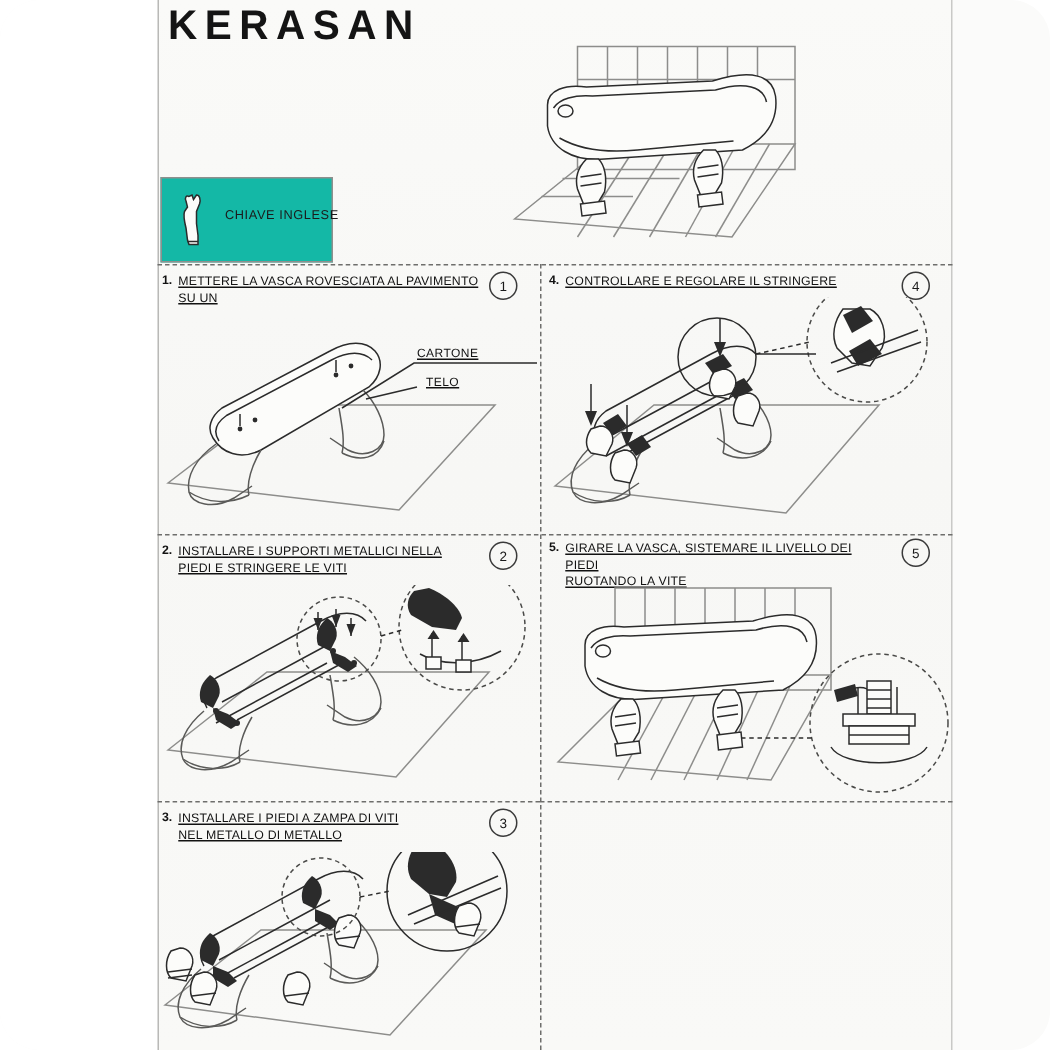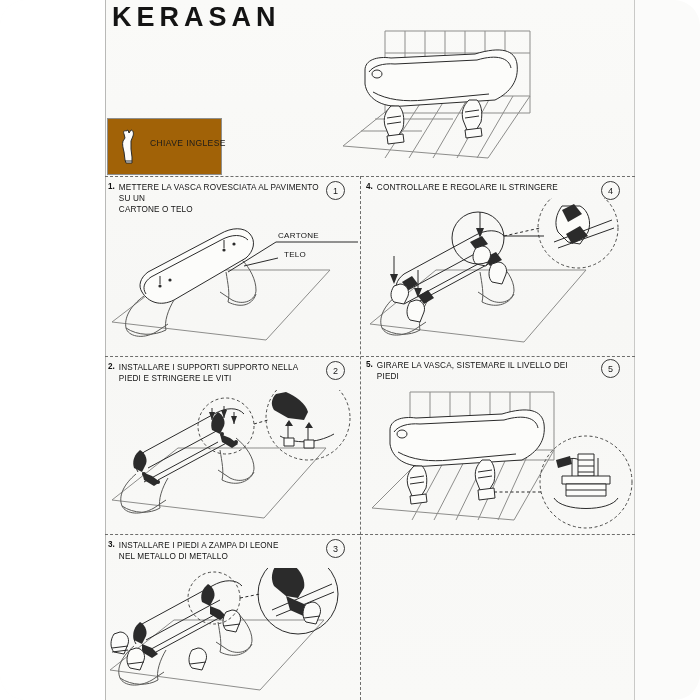--- a/index.html
+++ b/index.html
@@ -40,21 +40,21 @@
     font-size:27px;letter-spacing:5px;font-weight:700;
     color:#141414;
     font-family:"Liberation Sans", sans-serif;
     transform:scaleY(1.02);
   }
 
   
   #toolbox{
     position:absolute;left:107px;top:118px;width:113px;height:55px;
     border:1px solid #8f8f8d;
-    background:#a16207;
+    background:#14b8a6;
   }
   #toolbox .tool-label{
     position:absolute;left:42px;top:19px;
     font-size:8.5px;letter-spacing:.4px;color:#1b1b1b;
     white-space:nowrap;
   }
   #wrench-icon{position:absolute;left:12px;top:8px;}
 
   
   .hdash{
@@ -71,34 +71,34 @@
   .step-head{
     position:absolute;left:0;top:0;
     display:flex;align-items:flex-start;
   }
   .step-num-inline{
     font-size:8.2px;color:#121212;font-weight:700;
     margin-right:4px;white-space:nowrap;
   }
   .step-text{
     font-size:8.2px;line-height:11px;color:#121212;
-    letter-spacing:.15px;max-width:200px;
+    letter-spacing:.15px;max-width:200px;text-decoration:underline;
   }
   .step-text .l2{display:block;padding-left:0px;}
   .badge{
     position:absolute;
     width:17px;height:17px;border-radius:50%;
     border:1px solid #3a3a3a;
     display:flex;align-items:center;justify-content:center;
     font-size:9px;color:#1a1a1a;
     background:transparent;
   }
 
   .callout{
-    position:absolute;font-size:8px;color:#121212;letter-spacing:.3px;
+    position:absolute;font-size:8px;color:#121212;letter-spacing:.3px;text-decoration:underline;
   }
 
   svg{display:block;}
   .ln{fill:none;stroke:#2b2b2b;stroke-width:1;}
   .ln-l{fill:none;stroke:#8d8d8b;stroke-width:1;}
   .ln-m{fill:none;stroke:#5a5a58;stroke-width:1;}
   .fillw{fill:#fcfcfa;stroke:#2b2b2b;stroke-width:1;}
   .dk{fill:#2b2b2b;}
   .dashcirc{fill:none;stroke:#4a4a48;stroke-width:1;stroke-dasharray:3 2.5;}
   .solcirc{fill:none;stroke:#2b2b2b;stroke-width:1;}
@@ -178,21 +178,20 @@
   <div class="hdash" style="top:356px;"></div>
   <div class="hdash" style="left:105px;width:255px;top:534px;"></div>
   <div class="hdash" style="left:360px;width:275px;top:534px;"></div>
   <div class="vdash" style="left:360px;top:176px;height:524px;"></div>
 
   <div class="panel" style="left:108px;top:182px;width:250px;height:172px;">
     <div class="step-head">
       <span class="step-num-inline">1.</span>
       <span class="step-text">
         <span>METTERE LA VASCA ROVESCIATA AL PAVIMENTO SU UN</span>
-        <span class="l2">CARTONE O TELO</span>
       </span>
     </div>
     <div class="badge" style="left:218px;top:-1px;">1</div>
 
     <svg width="250" height="140" viewBox="0 0 250 140" style="position:absolute;left:0;top:32px;">
       <g>
         <path class="ln-l" d="M4 108 L72 56 L222 56 L158 126 Z"></path>
       </g>
       <g>
         <path class="fillw" d="M34 78 C30 72 32 64 40 58 L112 20 C124 13 136 13 142 20
@@ -282,21 +281,21 @@
         <path class="ln" d="M188 44 L246 22"></path>
         <path class="ln" d="M192 50 L248 30"></path>
       </g>
     </svg>
   </div>
 
   <div class="panel" style="left:108px;top:362px;width:250px;height:170px;">
     <div class="step-head">
       <span class="step-num-inline">2.</span>
       <span class="step-text">
-        <span>INSTALLARE I SUPPORTI SUPPORTO NELLA</span>
+        <span>INSTALLARE I SUPPORTI METALLICI NELLA</span>
         <span class="l2">PIEDI E STRINGERE LE VITI</span>
       </span>
     </div>
     <div class="badge" style="left:218px;top:-1px;">2</div>
 
     <svg width="250" height="140" viewBox="0 0 250 140" style="position:absolute;left:0;top:28px;">
       <g>
         <path class="ln-l" d="M4 110 L70 58 L218 58 L156 128 Z"></path>
       </g>
       <g>
@@ -342,20 +341,21 @@
         <path class="dk" d="M197 38 L205 38 L201 32 Z"></path>
       </g>
     </svg>
   </div>
 
   <div class="panel" style="left:366px;top:360px;width:268px;height:172px;">
     <div class="step-head">
       <span class="step-num-inline">5.</span>
       <span class="step-text">
         <span>GIRARE LA VASCA, SISTEMARE IL LIVELLO DEI PIEDI</span>
+        <span class="l2">RUOTANDO LA VITE</span>
       </span>
     </div>
     <div class="badge" style="left:235px;top:-1px;">5</div>
 
     <svg width="268" height="148" viewBox="0 0 268 148" style="position:absolute;left:0;top:26px;">
       <g>
         <path class="ln-l" d="M44 6 L188 6 L188 74 L44 74 Z"></path>
         <path class="ln-l" d="M64 6 L64 56"></path>
         <path class="ln-l" d="M84 6 L84 54"></path>
         <path class="ln-l" d="M104 6 L104 52"></path>
@@ -402,21 +402,21 @@
         <path class="ln" d="M188 112 C196 126 244 126 252 112"></path>
         <path class="dk" d="M190 74 L204 70 L206 78 L192 82 Z"></path>
       </g>
     </svg>
   </div>
 
   <div class="panel" style="left:108px;top:540px;width:250px;height:158px;">
     <div class="step-head">
       <span class="step-num-inline">3.</span>
       <span class="step-text">
-        <span>INSTALLARE I PIEDI A ZAMPA DI LEONE</span>
+        <span>INSTALLARE I PIEDI A ZAMPA DI VITI</span>
         <span class="l2">NEL METALLO DI METALLO</span>
       </span>
     </div>
     <div class="badge" style="left:218px;top:-1px;">3</div>
 
     <svg width="250" height="130" viewBox="0 0 250 130" style="position:absolute;left:0;top:28px;">
       <g>
         <path class="ln-l" d="M2 102 L66 52 L216 52 L152 122 Z"></path>
       </g>
       <g>

